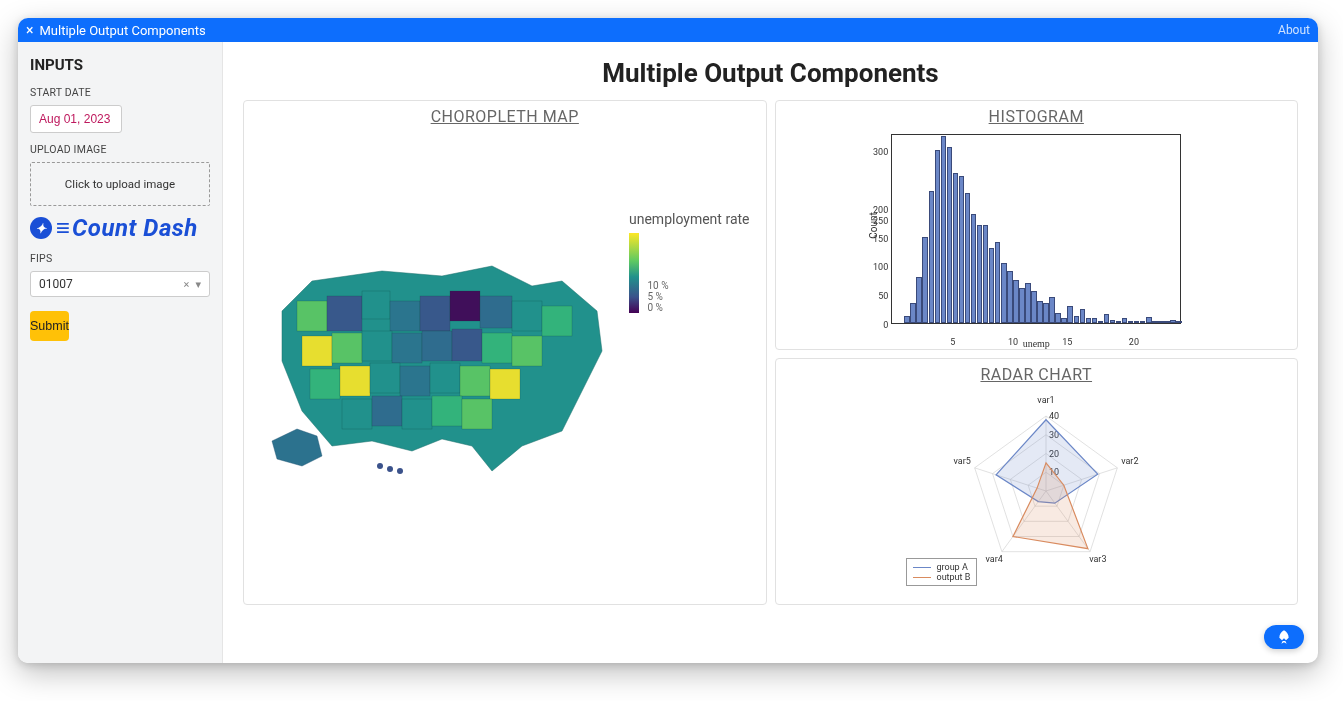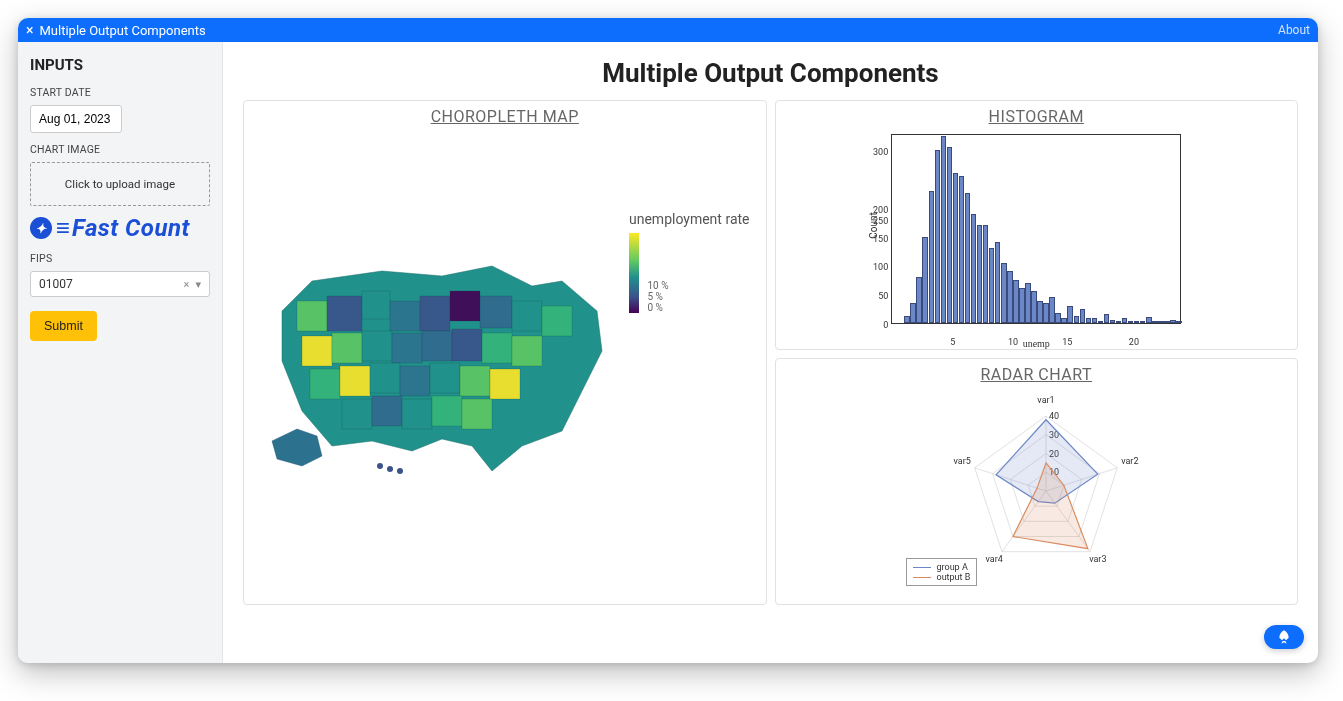--- a/index.html
+++ b/index.html
@@ -37,21 +37,21 @@
     background: #f3f4f5;
     border-right: 1px solid #e5e5e5;
     padding: 14px 12px;
     font-size: 12px;
     color: #333;
   }
   .sidebar h4 { font-size: 15px; font-weight: 700; margin-bottom: 12px; color: #222; }
   .sidebar .lbl { font-size: 10.5px; color: #444; letter-spacing: 0.2px; margin-top: 10px; margin-bottom: 6px; }
   .date-input {
     background: #fff; border: 1px solid #ccc; border-radius: 3px;
-    padding: 6px 8px; width: 92px; font-size: 12px; color: #000000;
+    padding: 6px 8px; width: 92px; font-size: 12px; color: #be185d;
   }
   .upload-box {
     border: 1px dashed #999; border-radius: 2px;
     padding: 14px 0; text-align: center; font-size: 11.5px;
     color: #333; cursor: pointer; background:#f3f4f5;
   }
   .brand {
     display: flex; align-items: center; gap: 4px;
     margin-top: 8px; color: #1a4fd6; font-weight: 700;
     font-style: italic; font-size: 24px; letter-spacing: 0.5px;
@@ -63,21 +63,21 @@
   }
   .brand .stripes { color:#1a4fd6; letter-spacing:-2px; font-style:normal; font-weight:900; }
   .select {
     display:flex; align-items:center; justify-content:space-between;
     background:#fff; border:1px solid #ccc; border-radius:3px;
     padding:4px 8px; font-size:12px; height:26px; cursor:pointer;
   }
   .select .ctrls { display:flex; gap:6px; color:#888; font-size:11px; }
   .submit {
     margin-top: 14px; background:#ffc107; border:none;
-    border-radius:4px; padding:8px 14px; font-size:12.5px;
+    border-radius:4px; padding:8px 0; font-size:12.5px;
     cursor:pointer; color:#222;
   }
   .main { flex:1; padding: 10px 20px 16px 20px; overflow:hidden; }
   .main h1 { text-align:center; font-size:26px; font-weight:700; margin-top:6px; color:#222; }
   .main .sub { text-align:center; font-size:14px; margin-top:10px; color:#222; font-weight:600; }
   .grid {
     display:grid; grid-template-columns: 1fr 1fr; grid-template-rows: auto auto;
     gap: 8px; margin-top: 12px;
   }
   .panel { border:1px solid #e1e1e1; border-radius:4px; background:#fff; }
@@ -128,27 +128,27 @@
     <span class="title">Multiple Output Components</span>
     <span class="about">About</span>
   </div>
   <div class="body">
     <div class="sidebar">
       <h4>INPUTS</h4>
 
       <div class="lbl">START DATE</div>
       <input class="date-input" value="Aug 01, 2023" style="">
 
-      <div class="lbl">CHART IMAGE</div>
+      <div class="lbl">UPLOAD IMAGE</div>
       <div class="upload-box">Click to upload image</div>
 
       <div class="brand">
         <span class="rocket">✦</span>
         <span class="stripes">≡</span>
-        <span>Fast Count</span>
+        <span>Count Dash</span>
       </div>
 
       <div class="lbl">FIPS</div>
       <div class="select">
         <span>01007</span>
         <span class="ctrls">
           <span>×</span>
           <span>▾</span>
         </span>
       </div>

